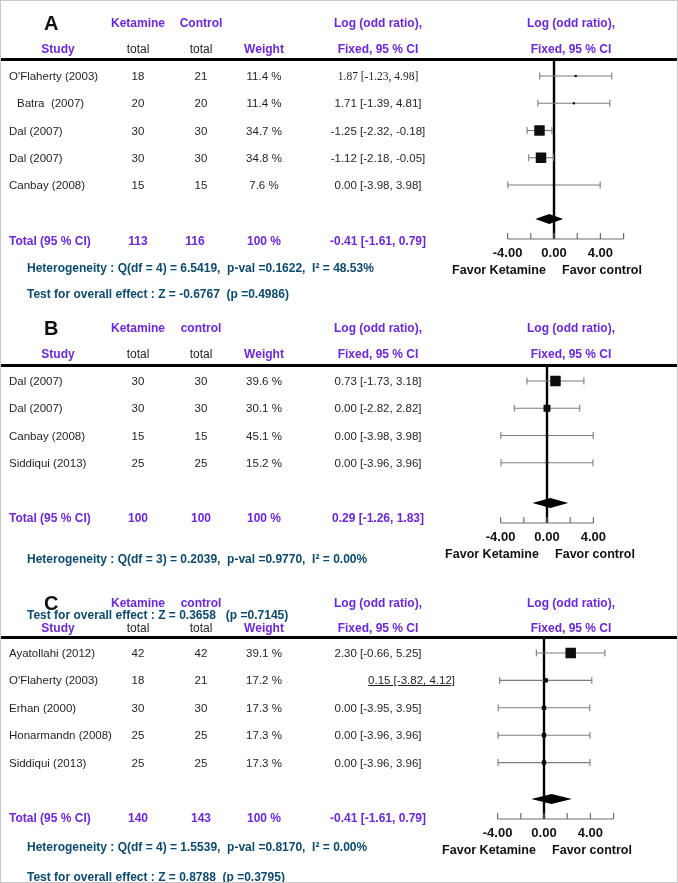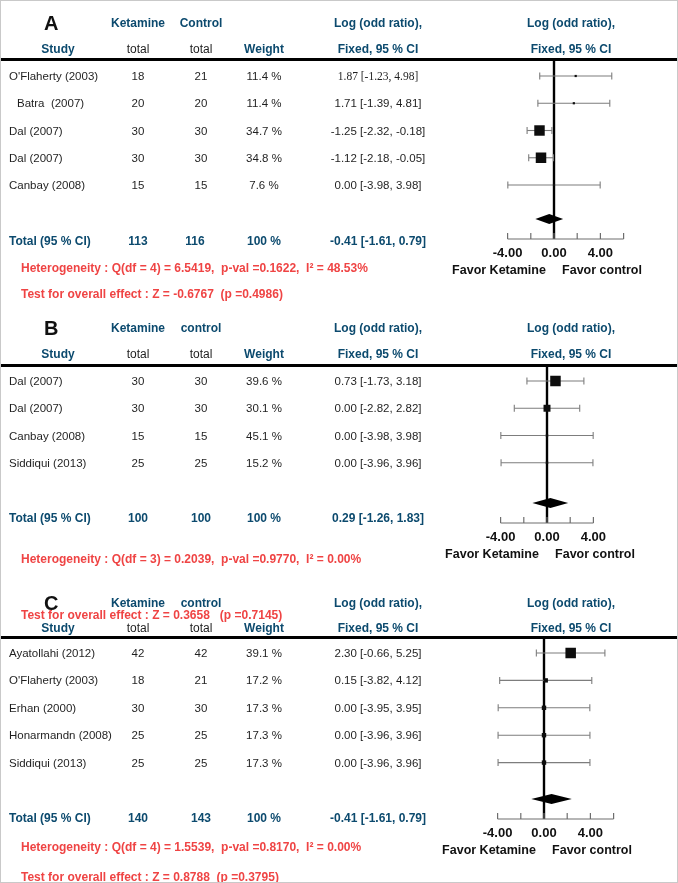--- a/index.html
+++ b/index.html
@@ -2,25 +2,25 @@
 <html><head>
 <meta charset="utf-8">
 <style>
   html,body{margin:0;padding:0;background:#ffffff;}
   body{width:678px;height:883px;font-family:"Liberation Sans",sans-serif;}
   #figure{position:relative;width:678px;height:883px;background:#ffffff;
           border:1px solid #c9c9c9;box-sizing:border-box;overflow:hidden;color:#1a1a1a;}
   .panel{position:absolute;left:0;width:678px;}
   .cell{position:absolute;height:16px;line-height:16px;font-size:11.5px;color:#1f1f1f;white-space:pre;}
   .c{text-align:center;}
-  .b{font-weight:bold;color:#0c4a6e;}
+  .b{font-weight:bold;color:#6d28d9;}
   .hdr{font-size:12px;}
   .panel-label{position:absolute;font-size:20px;font-weight:bold;color:#111;height:24px;line-height:24px;}
   .rule{position:absolute;left:0;width:678px;height:2.5px;background:#000;}
-  .statline{position:absolute;left:4px;font-size:12px;font-weight:bold;color:#ef4444;
+  .statline{position:absolute;left:10px;font-size:12px;font-weight:bold;color:#0c4a6e;
             height:16px;line-height:16px;white-space:pre;padding-left:16px;}
   svg.plot{position:absolute;left:440px;top:0;overflow:visible;}
   svg text{font-family:"Liberation Sans",sans-serif;font-weight:bold;fill:#111;}
 </style>
 </head>
 <body>
 
 <div id="figure">
     <div class="panel" style="top: 0px; height: 305px;">
       <div class="panel-label" style="left: 43px; top: 10px;">A</div>
@@ -234,21 +234,21 @@
         <div class="cell c" style="left: 103px; width: 68px; top: 51px; text-align: center;">42</div>
         <div class="cell c" style="left: 166px; width: 68px; top: 51px; text-align: center;">42</div>
         <div class="cell c" style="left: 228px; width: 70px; top: 51px; text-align: center;">39.1 %</div>
         <div class="cell c" style="left: 300px; width: 154px; top: 51px; text-align: center;">2.30 [-0.66, 5.25]</div>
       </div>
       <div style="position: absolute; left: 0px; top: 0px;">
         <div class="cell" style="left: 8px; width: 150px; top: 78.4px; text-align: left;">O'Flaherty (2003)</div>
         <div class="cell c" style="left: 103px; width: 68px; top: 78.4px; text-align: center;">18</div>
         <div class="cell c" style="left: 166px; width: 68px; top: 78.4px; text-align: center;">21</div>
         <div class="cell c" style="left: 228px; width: 70px; top: 78.4px; text-align: center;">17.2 %</div>
-        <div class="cell c" style="left: 300px; width: 154px; top: 78.4px; text-align: center;">0.15 [-3.82, 4.12]</div>
+        <div class="cell c" style="left: 300px; width: 154px; top: 78.4px; text-align: right; text-decoration: underline;">0.15 [-3.82, 4.12]</div>
       </div>
       <div style="position: absolute; left: 0px; top: 0px;">
         <div class="cell" style="left: 8px; width: 150px; top: 105.8px; text-align: left;">Erhan (2000)</div>
         <div class="cell c" style="left: 103px; width: 68px; top: 105.8px; text-align: center;">30</div>
         <div class="cell c" style="left: 166px; width: 68px; top: 105.8px; text-align: center;">30</div>
         <div class="cell c" style="left: 228px; width: 70px; top: 105.8px; text-align: center;">17.3 %</div>
         <div class="cell c" style="left: 300px; width: 154px; top: 105.8px; text-align: center;">0.00 [-3.95, 3.95]</div>
       </div>
       <div style="position: absolute; left: 0px; top: 0px;">
         <div class="cell" style="left: 8px; width: 150px; top: 133.2px; text-align: left;">Honarmandn (2008)</div>

